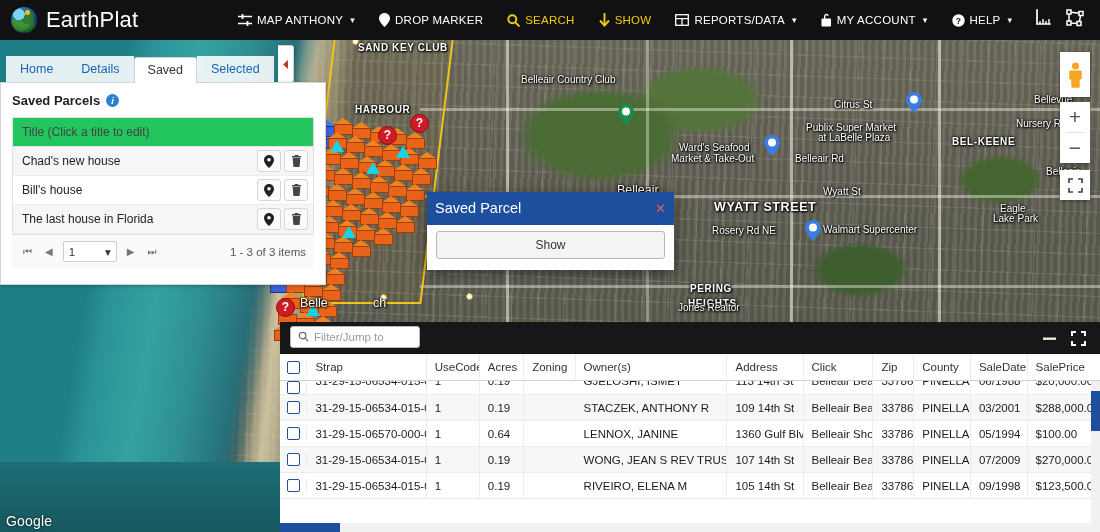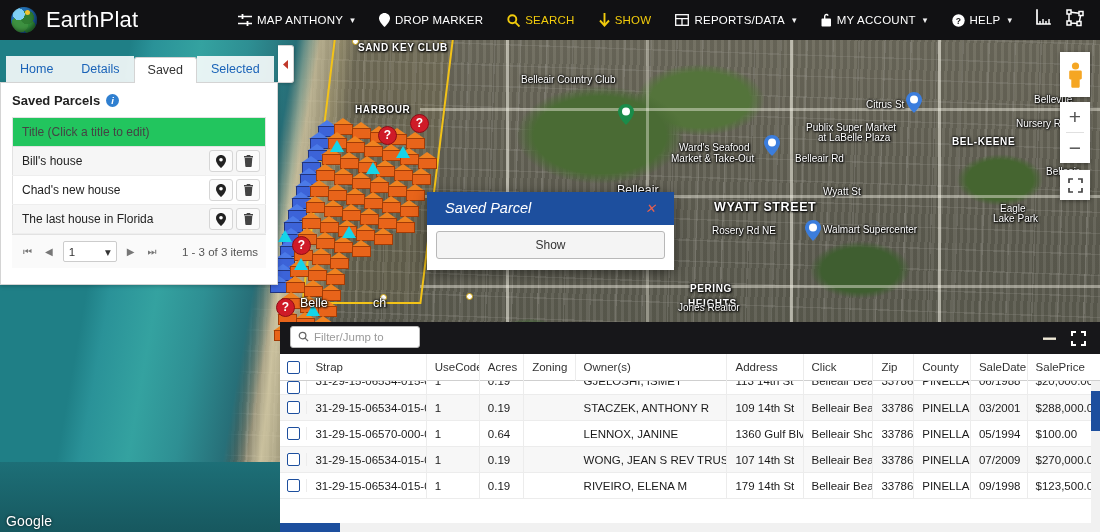--- a/index.html
+++ b/index.html
@@ -133,21 +133,21 @@
     font-size: 21px; color: #555; cursor: pointer; }
   .zoombox .sep { height: 1px; background: #e0e0e0; margin: 0 6px; }
   .fsbox { top: 130px; width: 30px; height: 30px; display:flex; align-items:center; justify-content:center; cursor:pointer; }
   .googlelogo {
     position: absolute; left: 6px; bottom: 3px; color: #fff; font-size: 14px;
     letter-spacing: .2px; text-shadow: 0 0 3px rgba(0,0,0,.8);
   }
 
   
   .panel {
-    position: absolute; top: 55px; left: 0; width: 278px; z-index: 40;
+    position: absolute; top: 55px; left: 0; width: 326px; z-index: 40;
     font-size: 12px;
   }
   .tabs { display: flex; align-items: flex-end; height: 27px; padding-left: 6px; gap: 0; }
   .tab {
     padding: 5px 13px 6px; color: #1a63b8; font-size: 12.5px; cursor: pointer;
     background: rgba(255,255,255,.88); border: 1px solid transparent; border-bottom: none;
   }
   .tab.active {
     background: #fff; color: #333; border-color: #d4d4d4;
     border-radius: 3px 3px 0 0; position: relative; top: 1px;
@@ -194,22 +194,22 @@
     border-radius: 0 3px 3px 0; display: flex; align-items: center; justify-content: center;
     cursor: pointer; box-shadow: 1px 1px 3px rgba(0,0,0,.2);
   }
 
   
   .dialog {
     position: absolute; left: 427px; top: 192px; width: 247px; z-index: 55;
     background: #fff; box-shadow: 0 3px 12px rgba(0,0,0,.45); font-size: 12px;
   }
   .dlg-head {
-    background: #1d4f9e; color: #fff; padding: 8px 18px 9px;
-    display: flex; align-items: center; justify-content: space-between; font-style: italic;
+    background: #1d4f9e; color: #fff; padding: 8px 8px 9px;
+    display: flex; align-items: center; justify-content: space-between;
   }
   .dlg-title { font-size: 14.5px; }
   .dlg-x { color: #e8604e; font-size: 13px; cursor: pointer; line-height: 1; }
   .dlg-body { padding: 16px 14px 8px; color: #333; line-height: 1.45; }
   .dlg-body b { color: #111; }
   .dlg-notes { margin-top: 14px; }
   .dlg-foot { display: flex; gap: 8px; padding: 6px 9px 11px; }
   .btn-ok {
     flex: 1; background: #1d4f9e; color: #fff; border: 1px solid #17407f;
     border-radius: 3px; padding: 6px 0; font-size: 12px; font-weight: bold;
@@ -659,21 +659,21 @@
         <div class="maplabel " style="left: 521px; top: 34px;">Belleair Country Club</div>
         <div class="maplabel " style="left: 679px; top: 102px;">Ward's Seafood</div>
         <div class="maplabel " style="left: 671px; top: 113px;">Market &amp; Take-Out</div>
         <div class="maplabel big" style="left: 617px; top: 143px;">Belleair</div>
         <div class="maplabel caps big" style="left: 714px; top: 160px;">WYATT STREET</div>
         <div class="maplabel " style="left: 823px; top: 146px;">Wyatt St</div>
         <div class="maplabel " style="left: 806px; top: 82px;">Publix Super Market</div>
         <div class="maplabel " style="left: 818px; top: 92px;">at LaBelle Plaza</div>
         <div class="maplabel caps" style="left: 952px; top: 96px;">BEL-KEENE</div>
         <div class="maplabel " style="left: 1034px; top: 54px;">Bellevue</div>
-        <div class="maplabel " style="left: 866px; top: 59px;">Citrus St</div>
+        <div class="maplabel " style="left: 834px; top: 59px;">Citrus St</div>
         <div class="maplabel " style="left: 795px; top: 113px;">Belleair Rd</div>
         <div class="maplabel " style="left: 1000px; top: 163px;">Eagle</div>
         <div class="maplabel " style="left: 993px; top: 173px;">Lake Park</div>
         <div class="maplabel " style="left: 712px; top: 185px;">Rosery Rd NE</div>
         <div class="maplabel " style="left: 823px; top: 184px;">Walmart Supercenter</div>
         <div class="maplabel caps" style="left: 690px; top: 243px;">PERING</div>
         <div class="maplabel caps" style="left: 688px; top: 258px;">HEIGHTS</div>
         <div class="maplabel " style="left: 678px; top: 262px;">Jones Realtor</div>
         <div class="maplabel " style="left: 1016px; top: 78px;">Nursery Rd</div>
         <div class="maplabel " style="left: 1046px; top: 126px;">Belleair</div>
@@ -806,35 +806,35 @@
       </div>
       <table class="ptable">
         <thead>
           <tr>
             <th>Title (Click a title to edit)</th>
             <th></th>
           </tr>
         </thead>
         <tbody id="panel-rows">
             <tr>
-              <td>Bill's house</td>
+              <td>Chad's new house</td>
               <td class="acts"><span class="minibtn">
                   <svg width="10" height="13" viewBox="0 0 10 13">
                     <path d="M5 0C2.2 0 0 2.2 0 4.9 0 8.5 5 13 5 13s5-4.5 5-8.1C10 2.2 7.8 0 5 0z" fill="#222"></path>
                     <circle cx="5" cy="4.8" r="1.8" fill="#fff"></circle>
                   </svg>
                 </span><span class="minibtn">
                   <svg width="11" height="12" viewBox="0 0 11 12" fill="#444">
                     <path d="M4 0h3l.6 1H10v1.4H1V1h2.4L4 0z"></path>
                     <path d="M1.7 3h7.6l-.6 8.2c0 .45-.4.8-.85.8H3.15a.85.85 0 01-.85-.8L1.7 3z"></path>
                   </svg>
                 </span></td>
             </tr>
             <tr>
-              <td>Chad's new house</td>
+              <td>Bill's house</td>
               <td class="acts"><span class="minibtn">
                   <svg width="10" height="13" viewBox="0 0 10 13">
                     <path d="M5 0C2.2 0 0 2.2 0 4.9 0 8.5 5 13 5 13s5-4.5 5-8.1C10 2.2 7.8 0 5 0z" fill="#222"></path>
                     <circle cx="5" cy="4.8" r="1.8" fill="#fff"></circle>
                   </svg>
                 </span><span class="minibtn">
                   <svg width="11" height="12" viewBox="0 0 11 12" fill="#444">
                     <path d="M4 0h3l.6 1H10v1.4H1V1h2.4L4 0z"></path>
                     <path d="M1.7 3h7.6l-.6 8.2c0 .45-.4.8-.85.8H3.15a.85.85 0 01-.85-.8L1.7 3z"></path>
                   </svg>
@@ -993,21 +993,21 @@
             </div>
             <div class="grow">
               <div class="c-chk">
                 <span class="chk"></span>
               </div>
               <div class="gcell c-strap">31-29-15-06534-015-0030</div>
               <div class="gcell c-use">1</div>
               <div class="gcell c-acres">0.19</div>
               <div class="gcell c-zone"></div>
               <div class="gcell c-owner">RIVEIRO, ELENA M</div>
-              <div class="gcell c-addr">179 14th St</div>
+              <div class="gcell c-addr">105 14th St</div>
               <div class="gcell c-city">Belleair Beach</div>
               <div class="gcell c-zip">33786</div>
               <div class="gcell c-county">PINELLAS</div>
               <div class="gcell c-sdate">09/1998</div>
               <div class="gcell c-sprice">$123,500.00</div>
             </div>
           </div>
         <div class="vscroll">
           <div class="vthumb"></div>
         </div>

